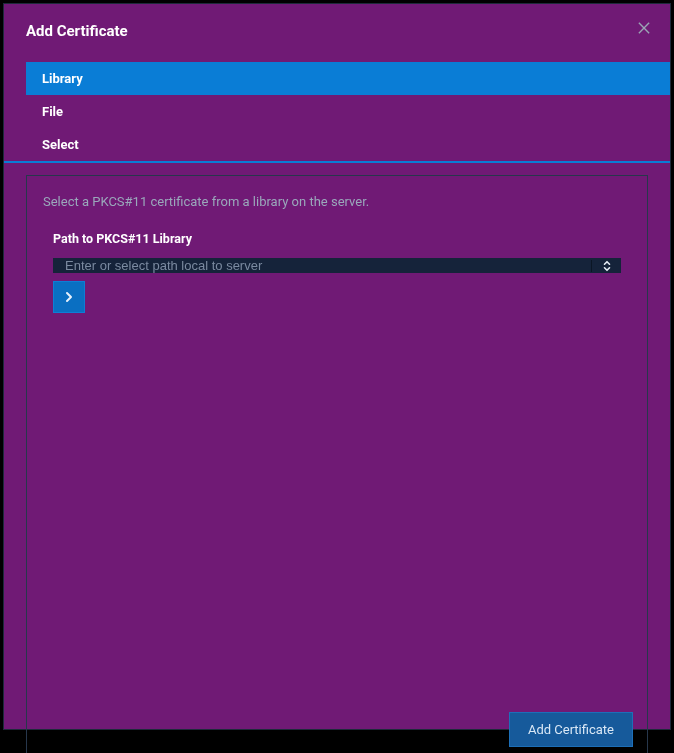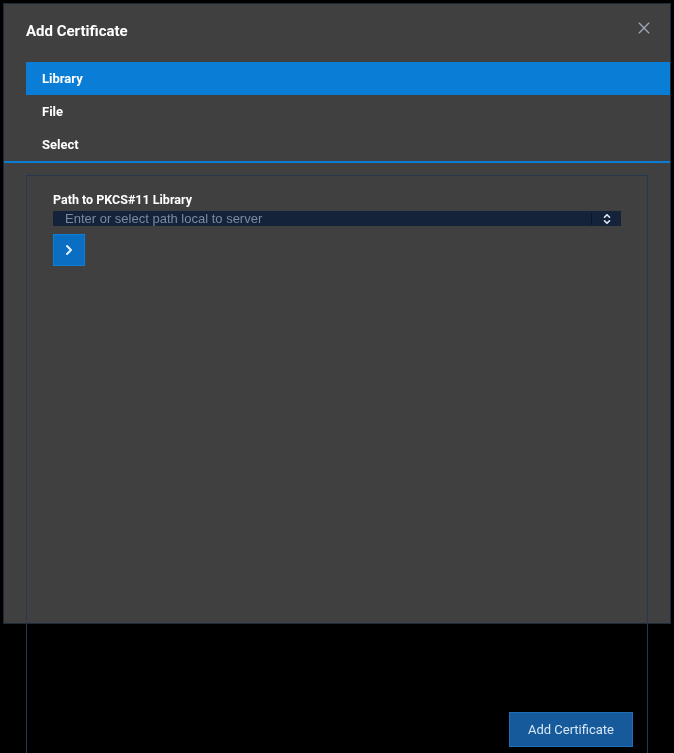--- a/index.html
+++ b/index.html
@@ -13,22 +13,22 @@
       background: #000;
       font-family: -apple-system, BlinkMacSystemFont, "Segoe UI", Roboto, Arial, sans-serif;
       color: #cbd5e1;
       overflow: hidden;
     }
     .dialog {
       position: absolute;
       left: 3px;
       top: 3px;
       width: 668px;
-      height: 621px;
-      background: #404040;
+      height: 727px;
+      background: #701a75;
       border: 1px solid #1e2a3a;
     }
     .dialog-header {
       position: relative;
       padding: 18px 22px 12px 22px;
     }
     .dialog-title {
       color: #ffffff;
       font-size: 15px;
       font-weight: 700;
@@ -79,21 +79,21 @@
       font-size: 13px;
       color: #9aa8bb;
     }
     .field-group {
       padding: 16px 26px 0 26px;
     }
     .field-label {
       font-size: 12.5px;
       font-weight: 700;
       color: #ffffff;
-      margin-bottom: 4px;
+      margin-bottom: 12px;
     }
     .field-row {
       display: flex;
       gap: 8px;
       align-items: stretch;
       flex-direction: column;
     }
     .combo {
       flex: 1;
       display: flex;
@@ -168,20 +168,21 @@
     </div>
   </div>
 
   <div class="tabs">
     <div class="tab active">Library</div>
     <div class="tab">File</div>
     <div class="tab">Select</div>
   </div>
 
   <div class="panel">
+    <div class="panel-desc">Select a PKCS#11 certificate from a library on the server.</div>
 
     <div class="field-group">
       <div class="field-label">Path to PKCS#11 Library</div>
       <div class="field-row">
         <div class="combo">
           <input type="text" class="combo-input" placeholder="Enter or select path local to server" style="">
           <div class="combo-toggle">
             <svg viewBox="0 0 12 12" fill="none" stroke="currentColor" stroke-width="1.6" stroke-linecap="round" stroke-linejoin="round">
               <polyline points="3.5,4.2 6,1.7 8.5,4.2"></polyline>
               <polyline points="3.5,7.8 6,10.3 8.5,7.8"></polyline>

